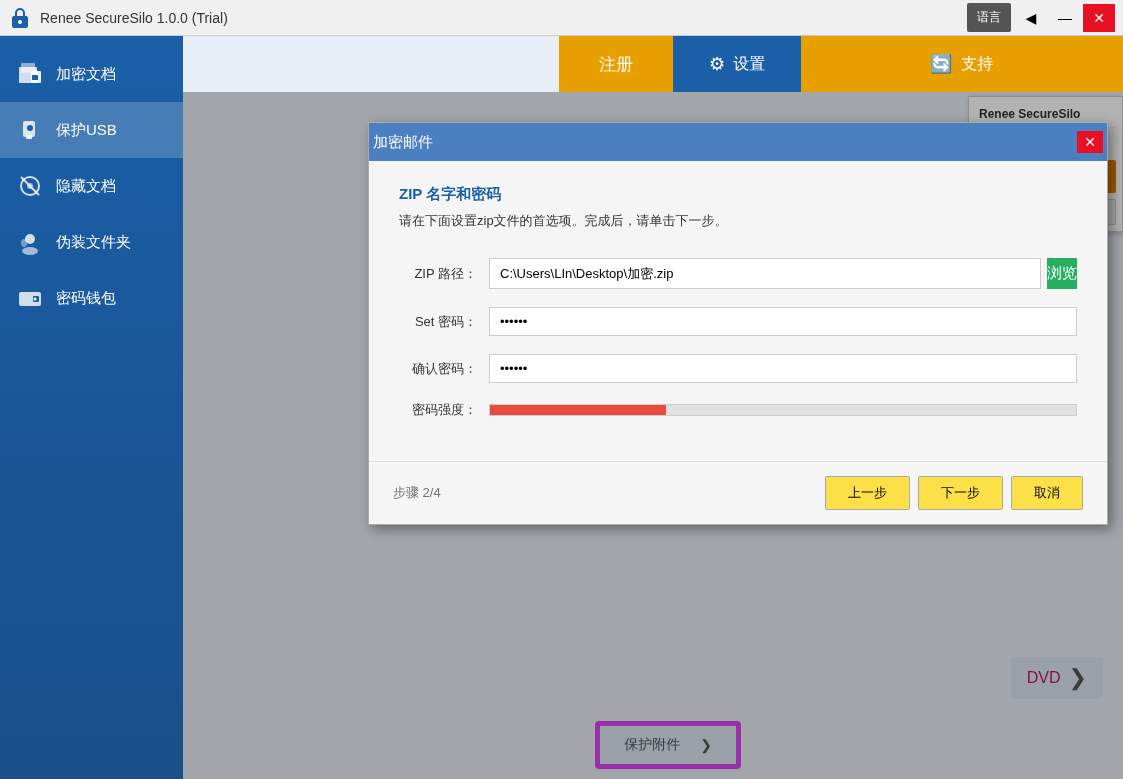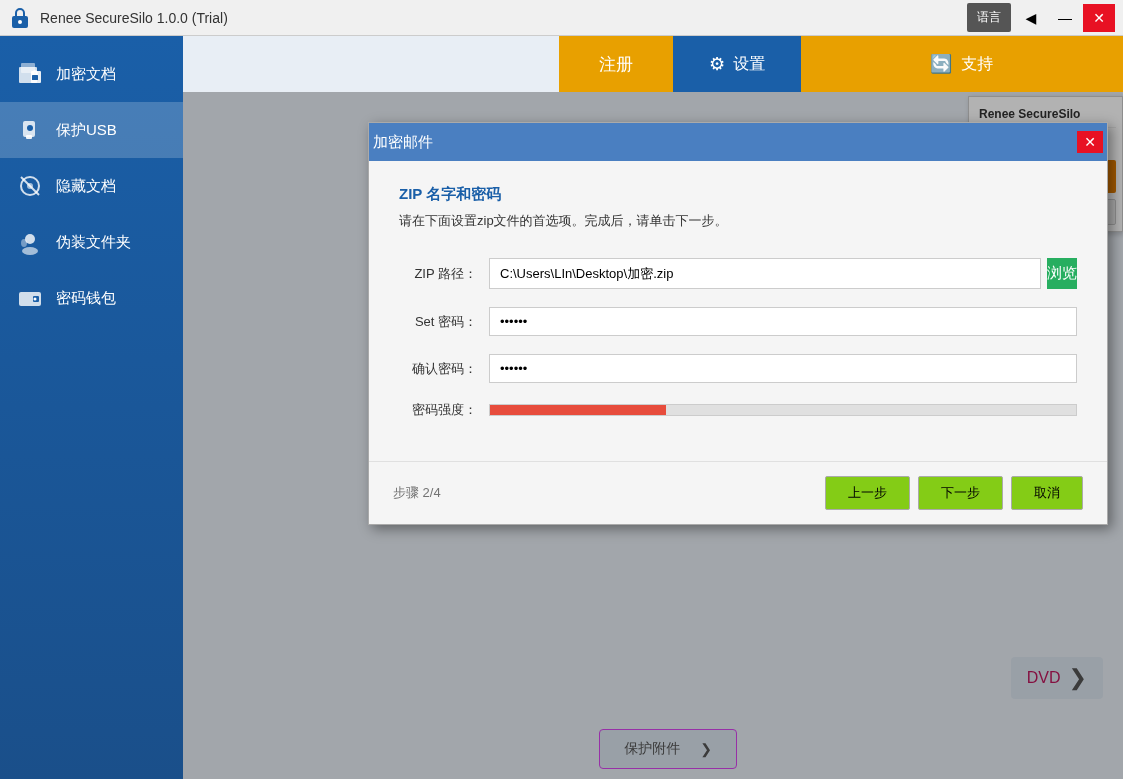--- a/index.html
+++ b/index.html
@@ -234,21 +234,21 @@
     .protect-btn-area {
       position: absolute;
       bottom: 10px;
       left: 200px;
       right: 170px;
       display: flex;
       justify-content: center;
     }
     .protect-btn {
       background: #dce6f0;
-      border: 1px solid #d946ef;
+      border: 5px solid #d946ef;
       border-radius: 4px;
       padding: 10px 24px;
       display: flex;
       align-items: center;
       gap: 20px;
       font-size: 14px;
       color: #555;
       cursor: pointer;
     }
 
@@ -370,21 +370,21 @@
     }
     .modal-footer-btns {
       display: flex;
       gap: 8px;
     }
     .footer-btn {
       padding: 7px 22px;
       font-size: 13px;
       cursor: pointer;
       border: 1px solid #aaa;
-      background: #84cc16;
+      background: #fde047;
       border-radius: 2px;
     }
   </style>
 </head>
 <body>
 
 <div class="titlebar">
   <div class="titlebar-logo">
     <svg width="24" height="24" viewBox="0 0 24 24">
       <rect x="4" y="10" width="16" height="12" rx="2" fill="#1a5fa8"></rect>

